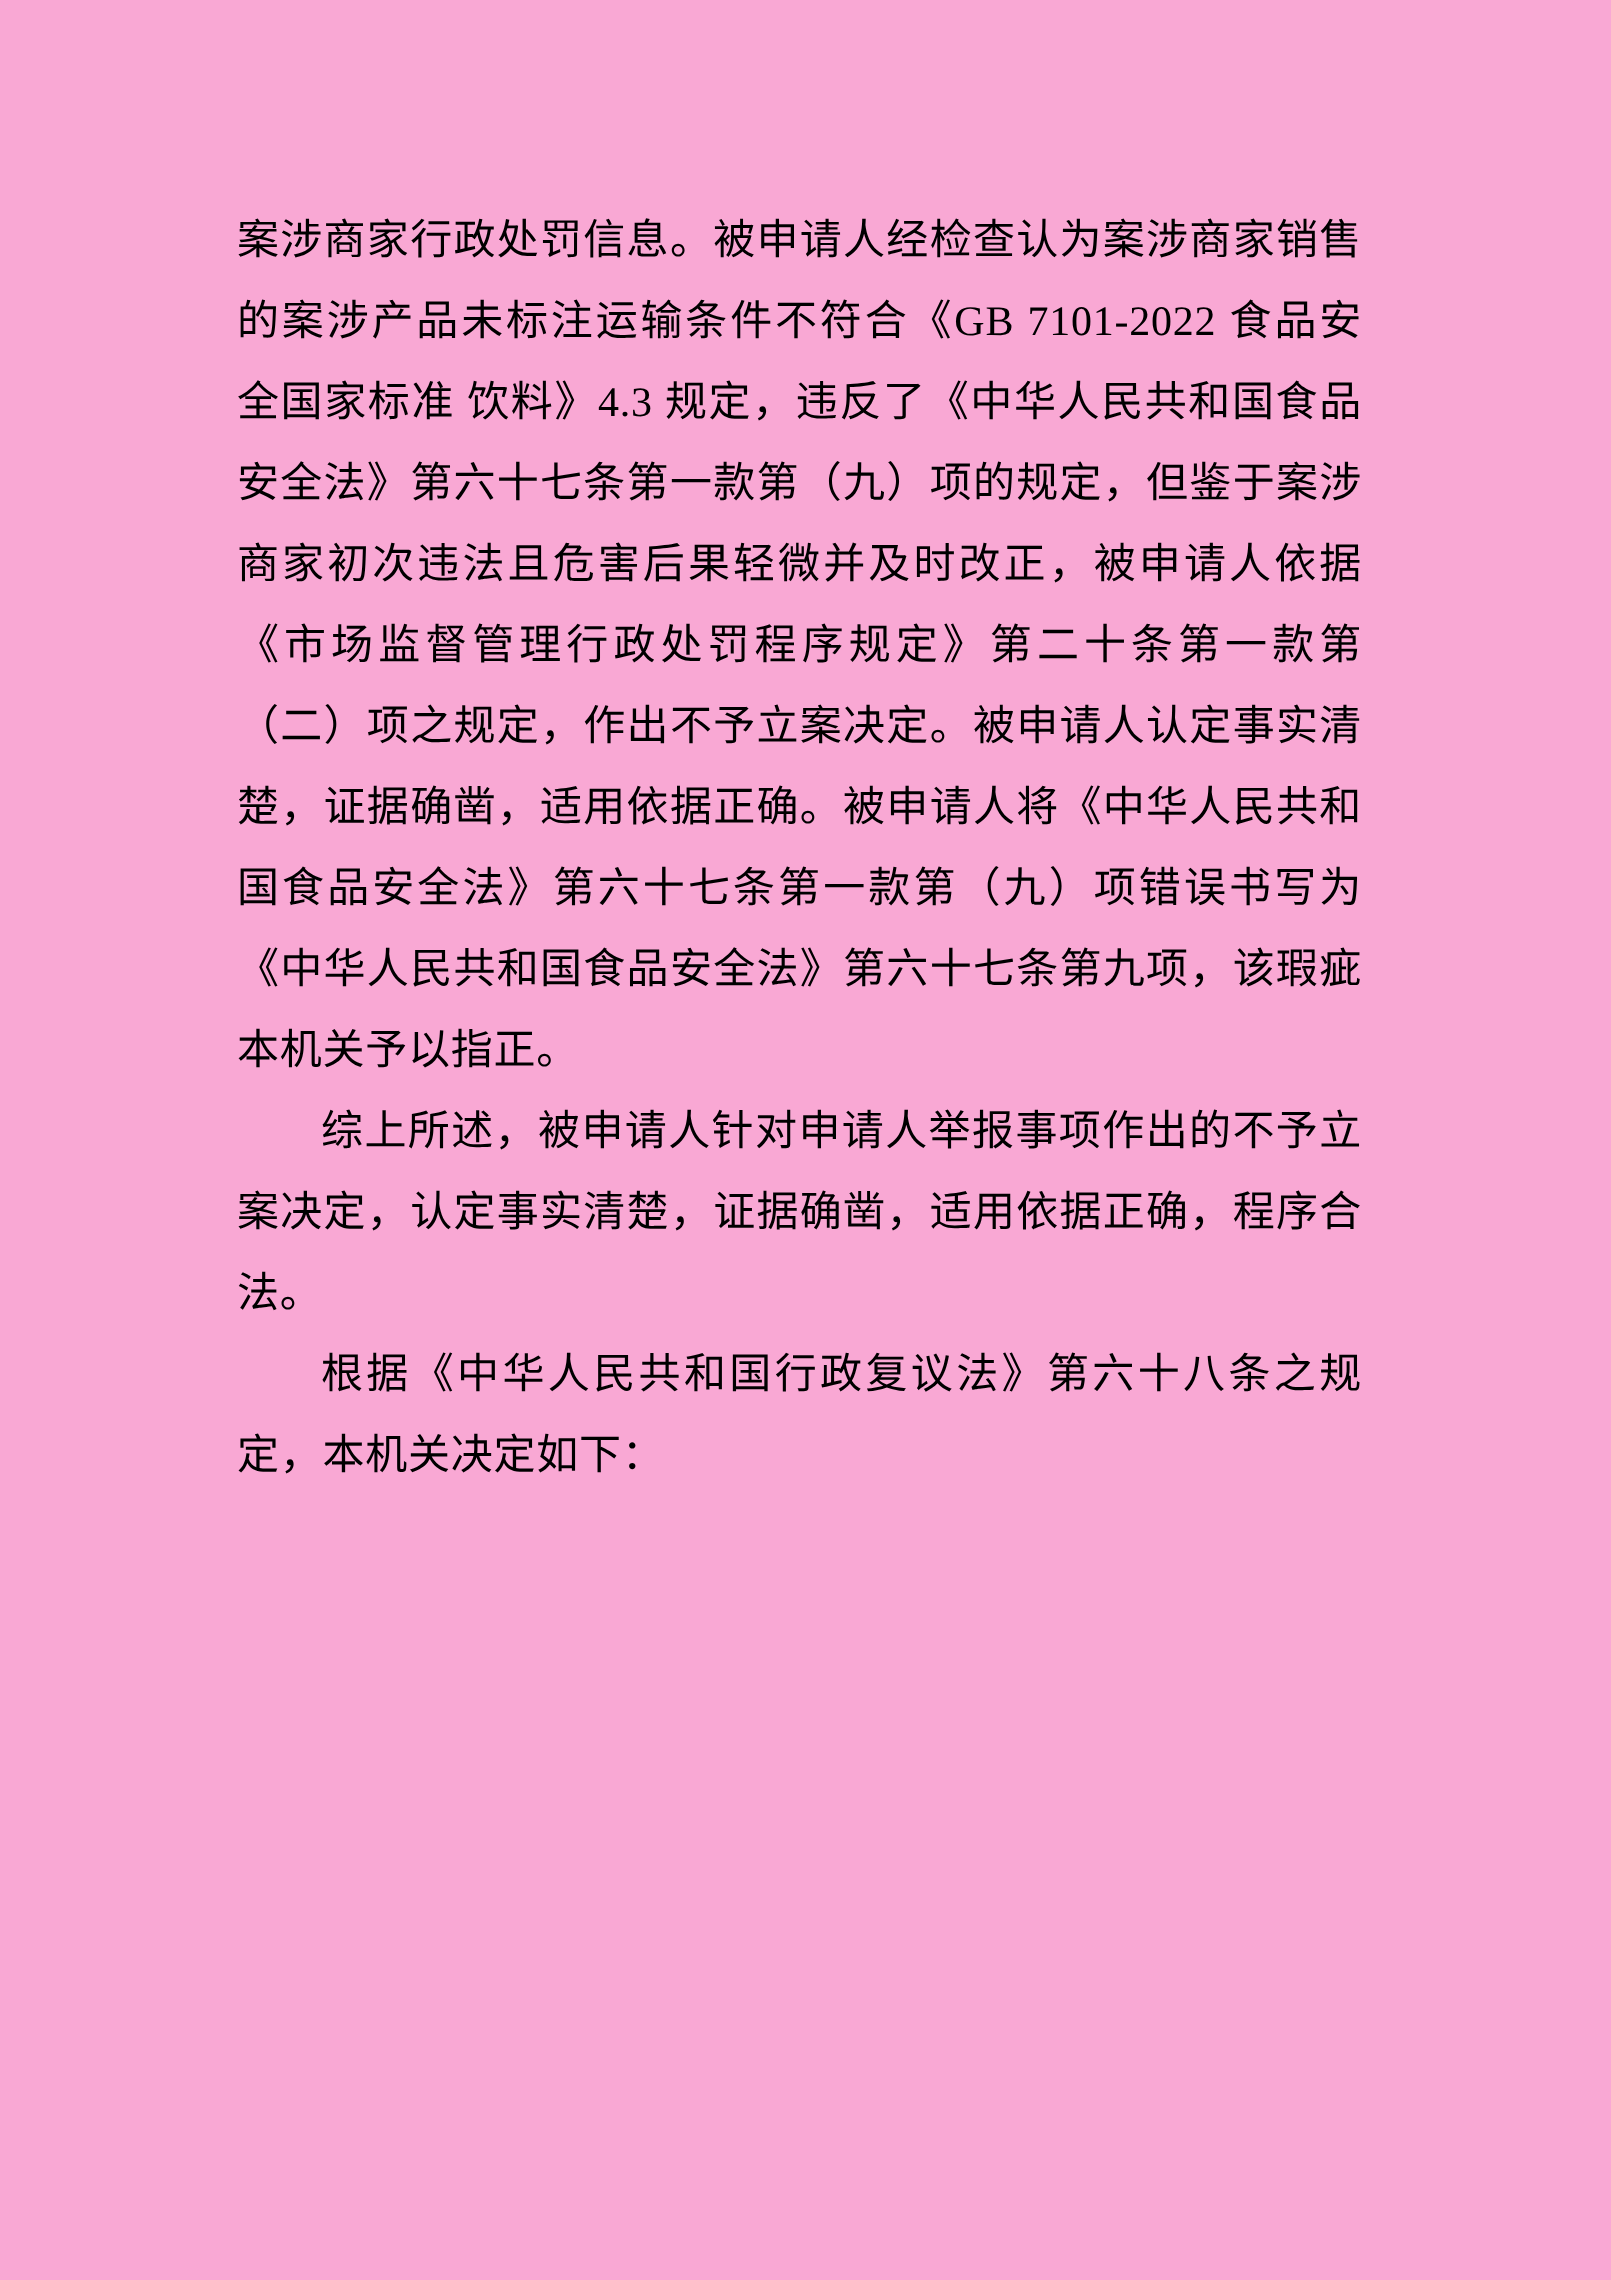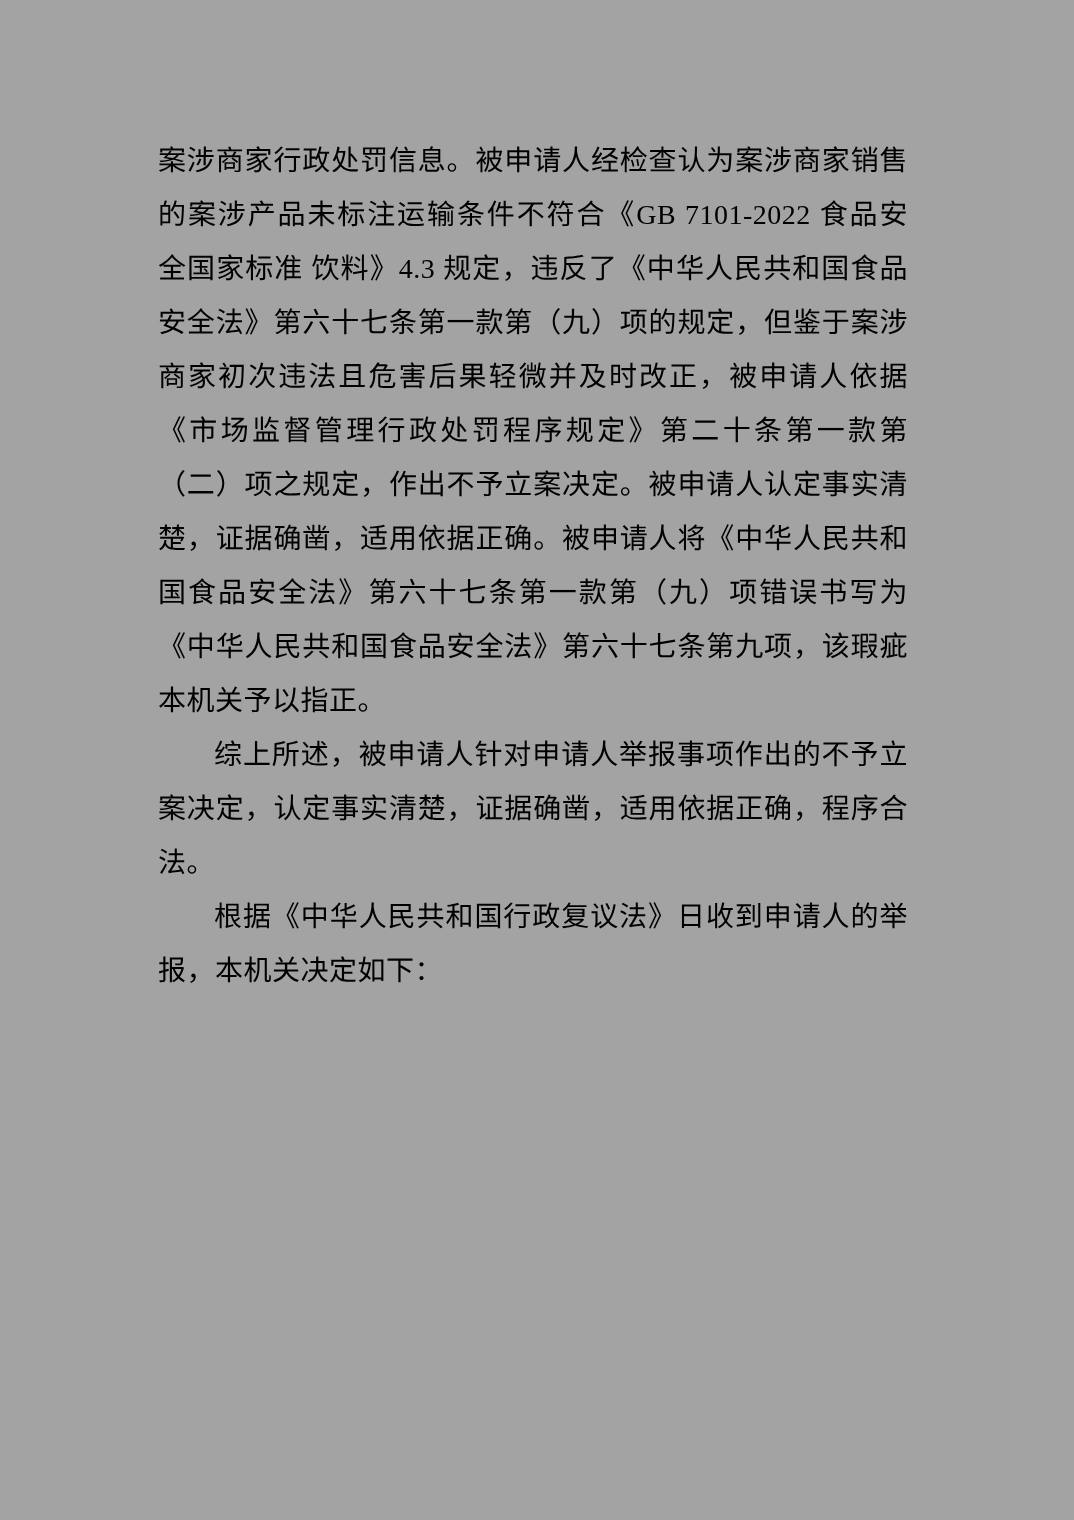--- a/index.html
+++ b/index.html
@@ -4,21 +4,21 @@
 <style>
   html, body {
     margin: 0;
     padding: 0;
     background: #ffffff;
   }
   .page {
     position: relative;
     width: 1074px;
     height: 1520px;
-    background: #a3a3a3;
+    background: #f9a8d4;
     overflow: hidden;
     font-family: "Liberation Serif", "DejaVu Serif", serif;
   }
   .text-block {
     position: absolute;
     left: 158px;
     top: 134px;
     width: 750px;
     color: #000000;
     font-size: 28px;
@@ -35,15 +35,15 @@
     text-indent: 2em;
   }
 </style>
 </head>
 <body>
 
 <div class="page">
   <div class="text-block">
     <p class="para">案涉商家行政处罚信息。被申请人经检查认为案涉商家销售的案涉产品未标注运输条件不符合《GB 7101-2022 食品安全国家标准 饮料》4.3 规定，违反了《中华人民共和国食品安全法》第六十七条第一款第（九）项的规定，但鉴于案涉商家初次违法且危害后果轻微并及时改正，被申请人依据《市场监督管理行政处罚程序规定》第二十条第一款第（二）项之规定，作出不予立案决定。被申请人认定事实清楚，证据确凿，适用依据正确。被申请人将《中华人民共和国食品安全法》第六十七条第一款第（九）项错误书写为《中华人民共和国食品安全法》第六十七条第九项，该瑕疵本机关予以指正。</p>
     <p class="para indent">综上所述，被申请人针对申请人举报事项作出的不予立案决定，认定事实清楚，证据确凿，适用依据正确，程序合法。</p>
-    <p class="para indent">根据《中华人民共和国行政复议法》日收到申请人的举报，本机关决定如下：</p>
+    <p class="para indent">根据《中华人民共和国行政复议法》第六十八条之规定，本机关决定如下：</p>
   </div>
 </div>
 
 </body></html>

